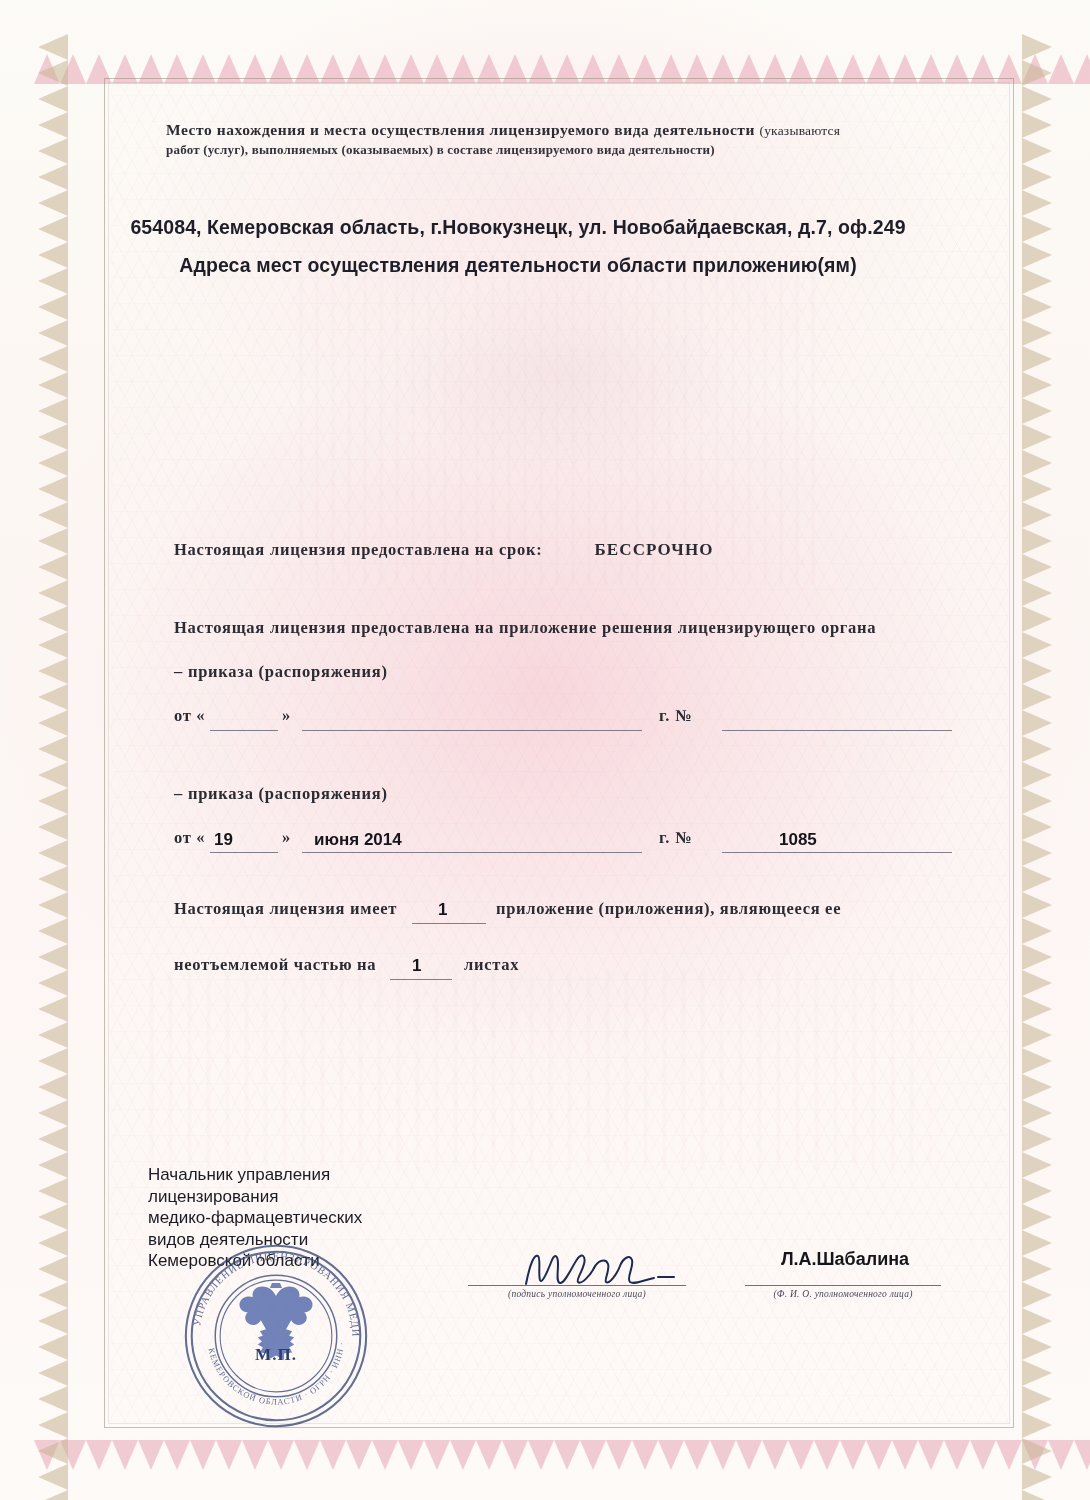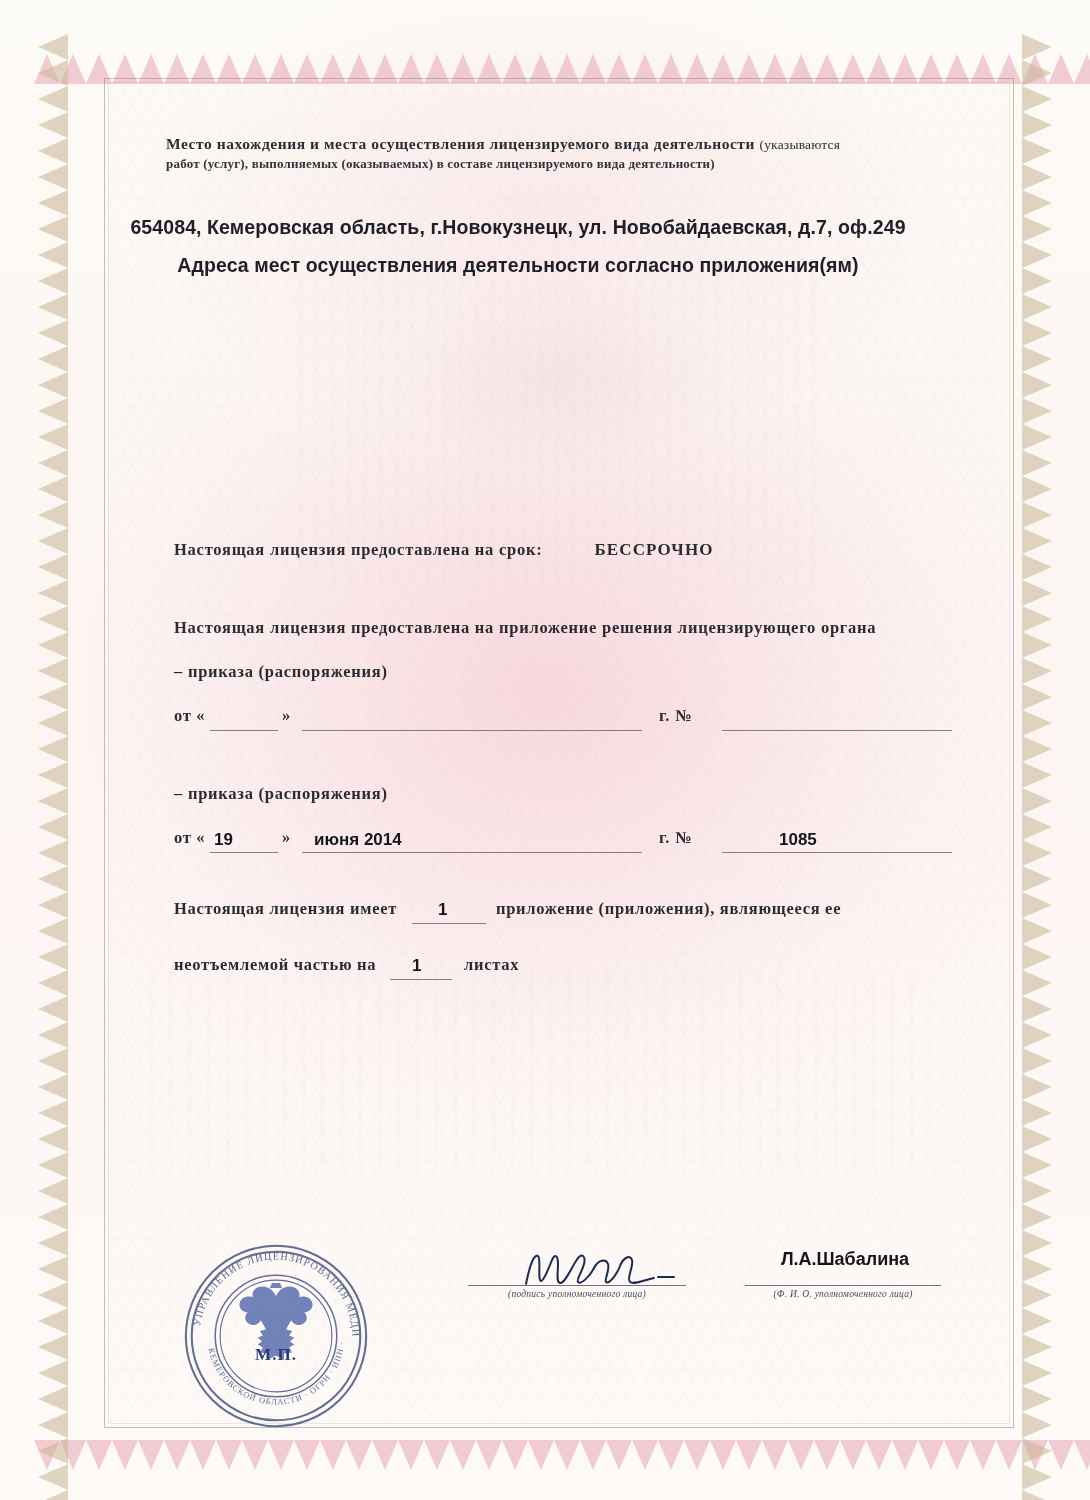--- a/index.html
+++ b/index.html
@@ -72,21 +72,21 @@
   #wm3{
     position:absolute;left:150px;top:970px;width:780px;height:200px;
     pointer-events:none;opacity:.22;
     background:repeating-linear-gradient(90deg, rgba(200,150,162,.22) 0 3px, transparent 3px 19px);
     filter:blur(1.6px);
   }
 
   
   #content{position:absolute;left:0;top:0;width:1090px;height:1500px;}
 
-  .hdr{position:absolute;left:166px;top:134px;width:795px;}
+  .hdr{position:absolute;left:166px;top:120px;width:795px;}
   .hdr .l1{
     font-family:"Liberation Serif",serif;font-weight:700;font-size:15.5px;
     color:#2c2c34;letter-spacing:.55px;line-height:19px;
   }
   .hdr .l1 .nm{font-weight:400;font-size:13.5px;letter-spacing:.2px;}
   .hdr .sub{
     font-family:"Liberation Serif",serif;font-weight:700;font-size:13px;
     color:#32323a;letter-spacing:.2px;line-height:17.5px;margin-top:1px;
   }
 
@@ -401,21 +401,21 @@
 
     <div class="hdr">
       <div class="l1">
         <span>Место нахождения и места осуществления лицензируемого вида деятельности</span>
         <span class="nm">(указываются</span>
       </div>
       <div class="sub">работ (услуг), выполняемых (оказываемых) в составе лицензируемого вида деятельности)</div>
     </div>
 
     <div class="addr addr1">654084, Кемеровская область, г.Новокузнецк, ул. Новобайдаевская, д.7, оф.249</div>
-    <div class="addr addr2">Адреса мест осуществления деятельности согласно приложения(ям)</div>
+    <div class="addr addr2">Адреса мест осуществления деятельности области приложению(ям)</div>
 
     <div class="blk row-term">
       <span class="ser">Настоящая лицензия предоставлена на срок:</span>
       <span class="val">БЕССРОЧНО</span>
     </div>
 
     <div class="blk row-grant">
       <div class="ser">Настоящая лицензия предоставлена на приложение решения лицензирующего органа</div>
       <div class="ser ln2">– приказа (распоряжения)</div>
       <div class="dateline">
@@ -454,20 +454,27 @@
         <span class="t" style="left:322px">приложение (приложения), являющееся ее</span>
       </div>
       <div class="appline" style="margin-top:22px">
         <span class="t" style="left:0">неотъемлемой частью на</span>
         <span class="rule" style="left:216px;width:62px"></span>
         <span class="fill" style="left:238px">1</span>
         <span class="t" style="left:290px">листах</span>
       </div>
     </div>
 
+    <div class="sig-title">
+      <div>Начальник управления</div>
+      <div>лицензирования</div>
+      <div>медико-фармацевтических</div>
+      <div>видов деятельности</div>
+      <div>Кемеровской области</div>
+    </div>
 
     <div id="stamp">
       <svg viewBox="0 0 200 200" xmlns="http://www.w3.org/2000/svg" aria-hidden="true">
         <defs>
           <path id="arcTop" d="M 22,100 A 78,78 0 0 1 178,100"></path>
           <path id="arcBot" d="M 30,100 A 70,70 0 0 0 170,100"></path>
         </defs>
         <g fill="none" stroke="#2c3d70" stroke-width="2.1" opacity=".9">
           <circle cx="100" cy="100" r="92"></circle>
           <circle cx="100" cy="100" r="86"></circle>

